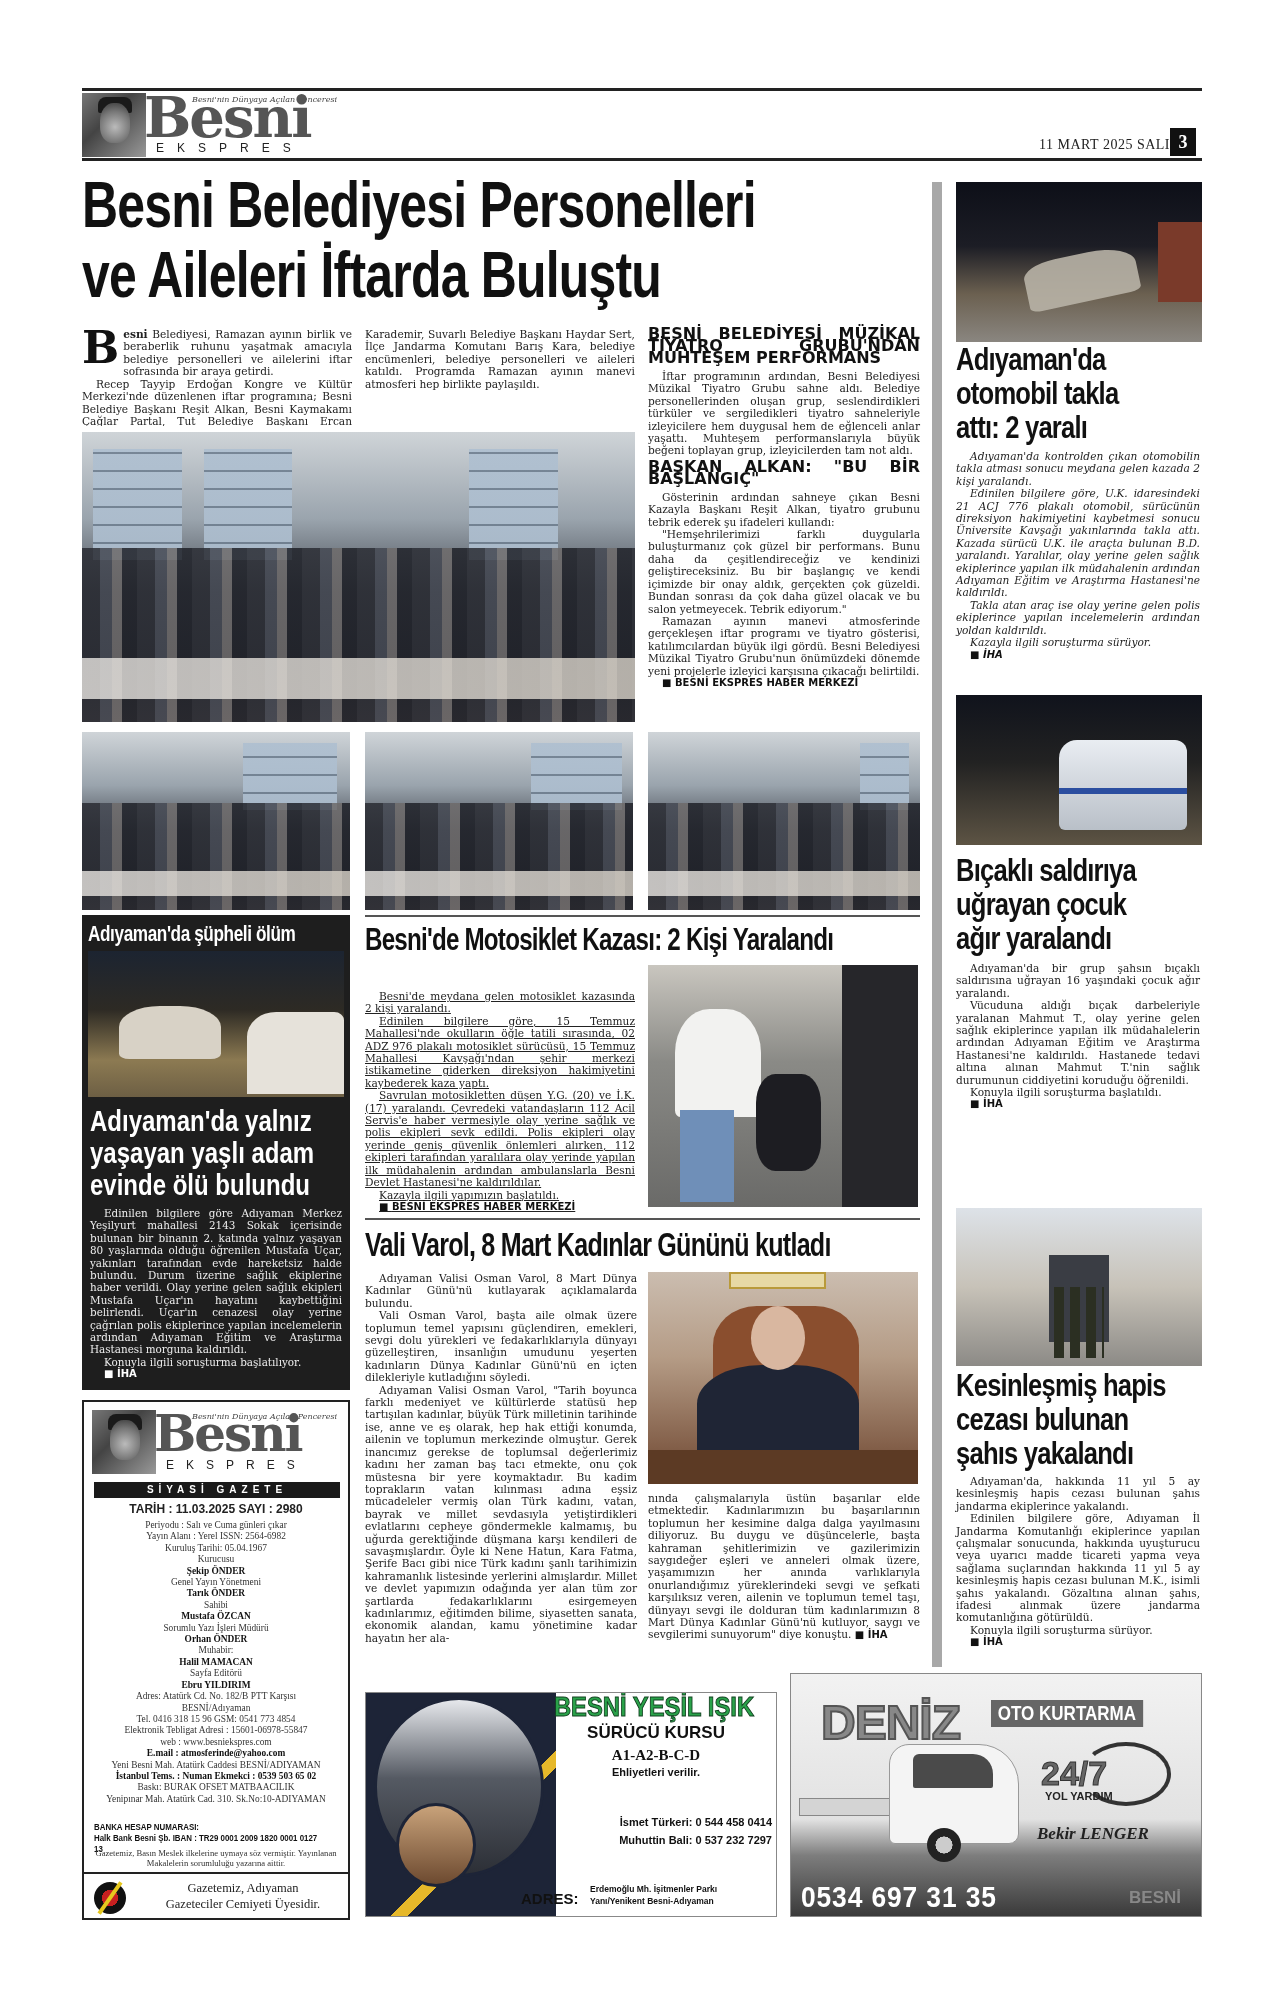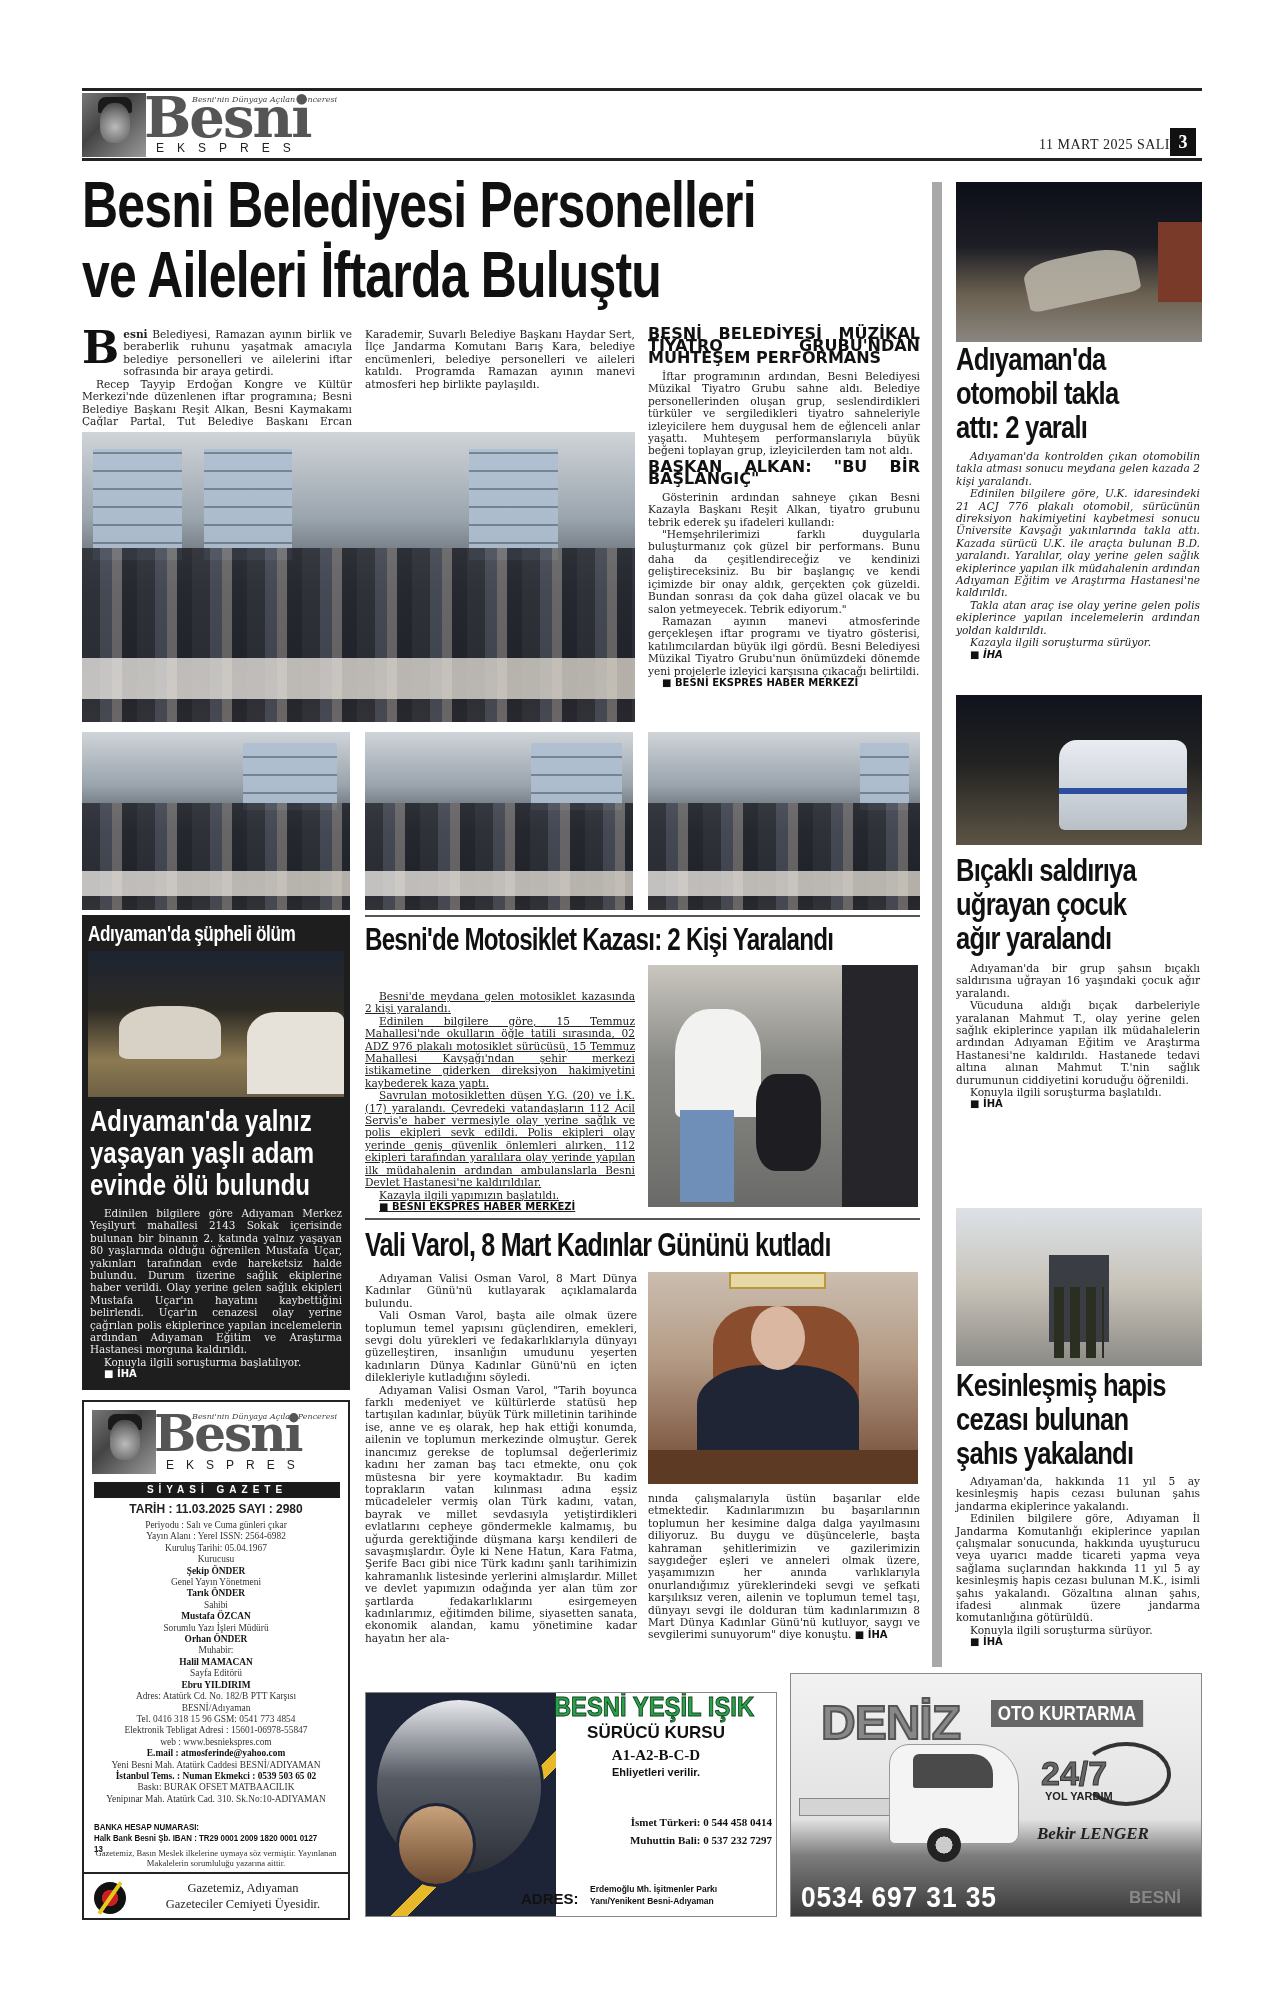--- a/index.html
+++ b/index.html
@@ -92,21 +92,21 @@
 
   
   .ad1 { left:365px; top:1692px; width:412px; height:225px; border:1px solid #888; background:#fff; overflow:hidden; }
   .ad1 .stripe-bg { position:absolute; left:0; top:0; width:190px; height:100%; background: linear-gradient(135deg,#1d2437 0%,#1d2437 60%,#e6b82a 60%,#e6b82a 64%,#1d2437 64%); }
   .ad1 .circle { position:absolute; left:8px; top:4px; width:170px; height:180px; border-radius:50%; background: linear-gradient(180deg,#e6e8ec 0%,#555a63 45%,#2c2f36 100%); border:3px solid #1d2437; }
   .ad1 .circle2 { position:absolute; left:30px; top:110px; width:80px; height:84px; border-radius:50%; background: linear-gradient(180deg,#c8a27a,#6d4a30); border:3px solid #1d2437; }
   .ad1 .t1 { position:absolute; left:168px; top:-2px; width:240px; text-align:center; font-family:"Liberation Sans",sans-serif; font-weight:bold; font-size:28px; color:#2aa24a; -webkit-text-stroke: 1px #103e1e; transform: scaleX(0.85); transform-origin:center top; white-space:nowrap; }
   .ad1 .t2 { position:absolute; left:190px; top:30px; width:200px; text-align:center; font-family:"Liberation Sans",sans-serif; font-weight:bold; font-size:17px; color:#111; }
   .ad1 .t3 { position:absolute; left:190px; top:54px; width:200px; text-align:center; font-family:"Liberation Serif",serif; font-weight:bold; font-size:15px; color:#111; }
   .ad1 .t4 { position:absolute; left:190px; top:73px; width:200px; text-align:center; font-family:"Liberation Sans",sans-serif; font-weight:bold; font-size:11px; color:#111; }
-  .ad1 .t5 { position:absolute; left:192px; top:120px; width:214px; text-align:right; font-family:Liberation Serif, serif; font-weight:bold; font-size:11px; line-height:18px; color:#111; }
+  .ad1 .t5 { position:absolute; left:192px; top:120px; width:214px; text-align:right; font-family:Liberation Sans, sans-serif; font-weight:bold; font-size:11px; line-height:18px; color:#111; }
   .ad1 .addr-lbl { position:absolute; left:155px; top:197px; font-family:"Liberation Sans",sans-serif; font-weight:bold; font-size:15px; color:#111; }
   .ad1 .addr { position:absolute; left:224px; top:190px; font-family:"Liberation Sans",sans-serif; font-weight:bold; font-size:8.5px; line-height:12px; color:#111; }
 
   .ad2 { left:790px; top:1673px; width:412px; height:244px; border:1px solid #888; background: linear-gradient(180deg,#f2f2f2 0%,#e2e2e2 60%,#7d7d7d 75%,#3a3a3a 100%); overflow:hidden; }
   .ad2 .deniz { position:absolute; left:8px; top:21px; font-family:"Liberation Sans",sans-serif; font-weight:bold; font-size:48px; color:#888; -webkit-text-stroke: 2px #555; letter-spacing:-1px;margin-left:22px; }
   .ad2 .oto { position:absolute; left:200px; top:26px; padding: 2px 8px; background:#666; color:#fff; font-family:"Liberation Sans",sans-serif; font-weight:bold; font-size:20px; transform: scaleX(0.85); transform-origin:left top; white-space:nowrap; }
   .ad2 .truck { position:absolute; left:8px; top:70px; width:230px; height:118px; }
   .ad2 .truck .bed { position:absolute; left:0; top:54px; width:100px; height:18px; background:#d4d4d4; border:1px solid #888; }
   .ad2 .truck .cab { position:absolute; left:90px; top:0; width:130px; height:100px; background:#f4f4f4; border:1px solid #999; border-radius: 20px 40px 10px 6px; }
   .ad2 .truck .glass { position:absolute; left:114px; top:10px; width:80px; height:34px; background:#4a4a4a; border-radius: 6px 20px 2px 2px; }

